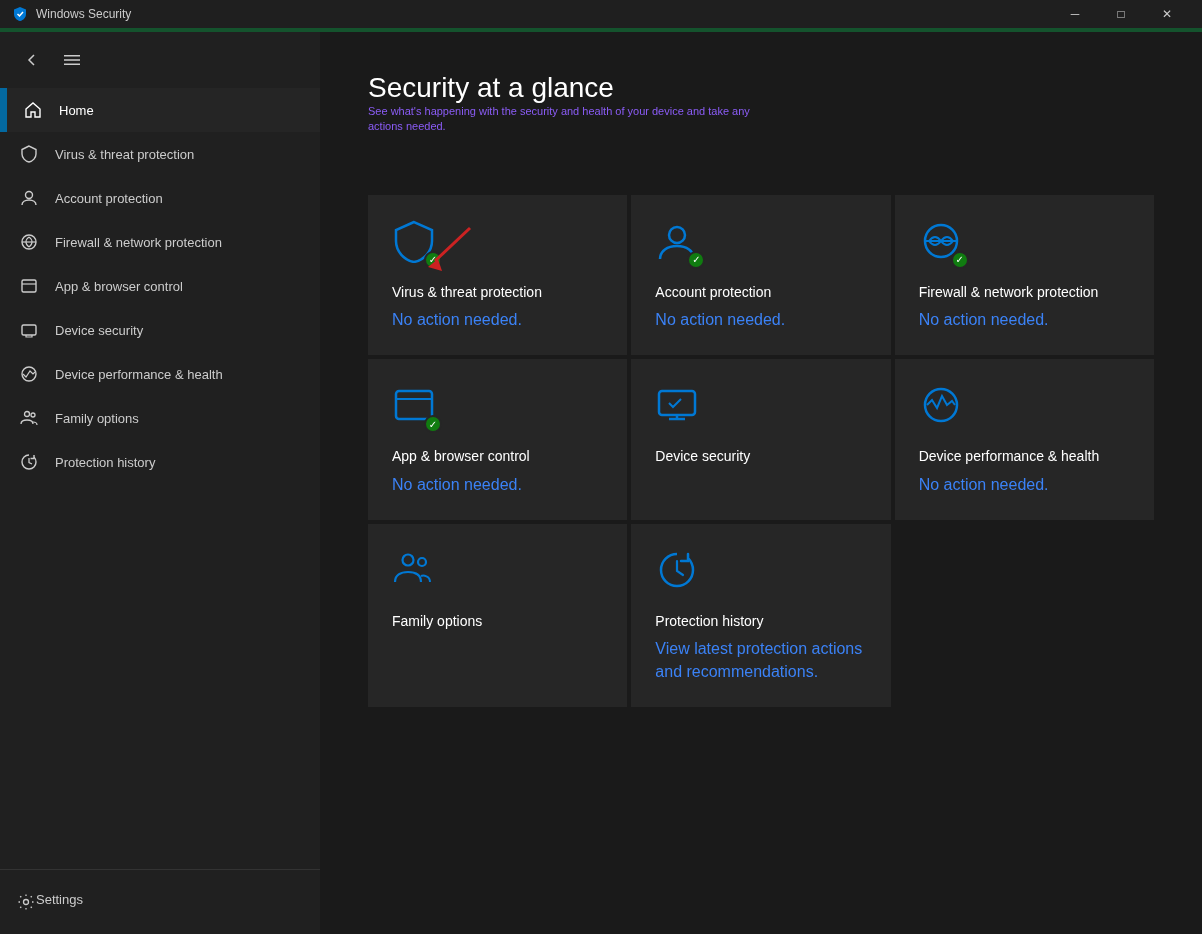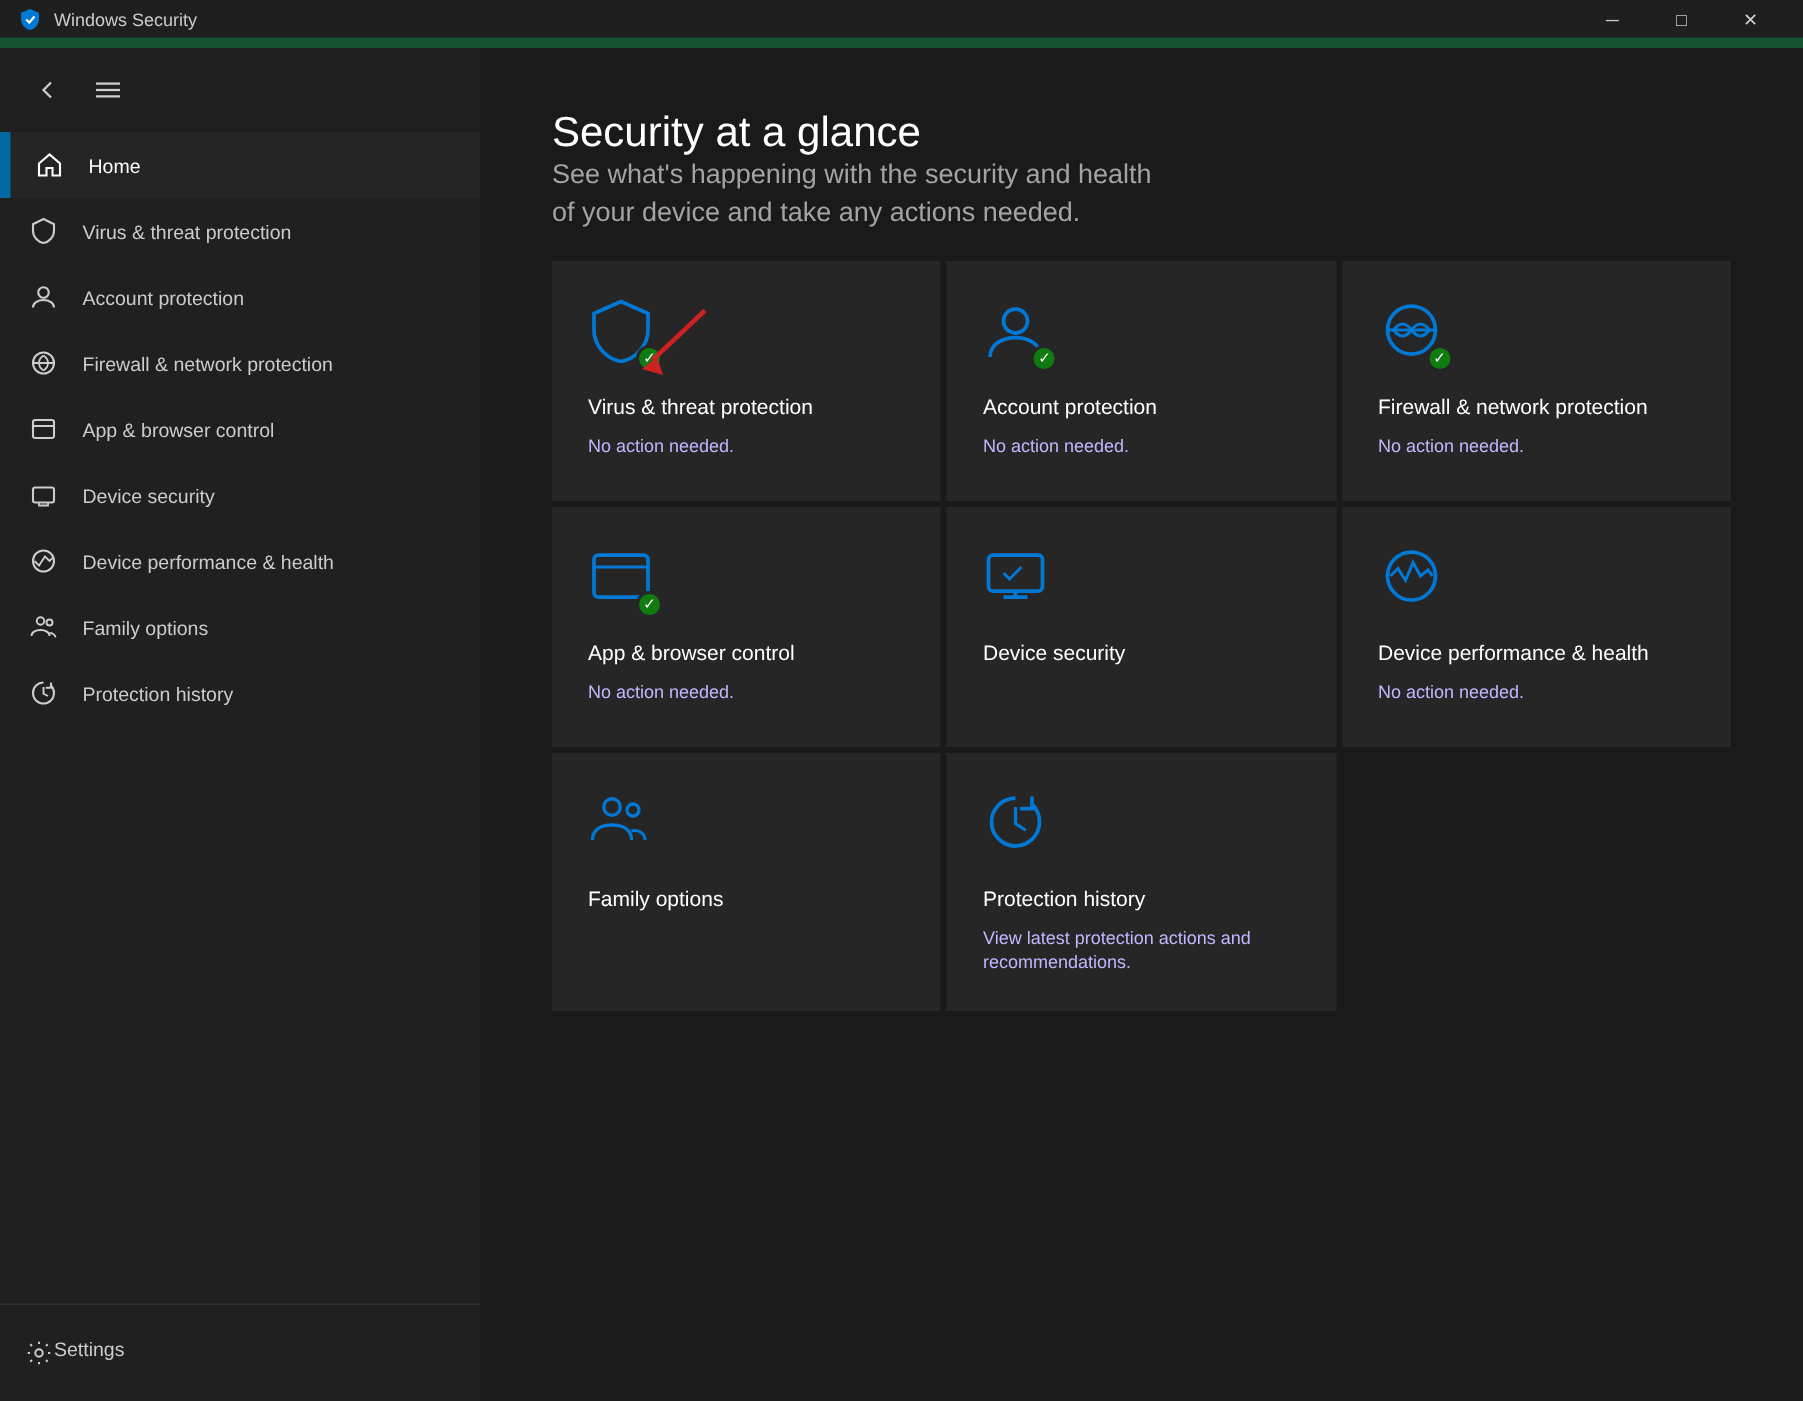--- a/index.html
+++ b/index.html
@@ -13,21 +13,21 @@
     }
     
     .title-bar {
       width: 100%;
       height: 32px;
       background: #1f1f1f;
       display: flex;
       align-items: center;
       justify-content: space-between;
       padding: 0 12px;
-      border-bottom: 7px solid #14532d;
+      border-bottom: 4px solid #14532d;
     }
     .title-bar-left {
       display: flex;
       align-items: center;
       gap: 8px;
     }
     .title-bar-icon {
       width: 16px;
       height: 16px;
     }
@@ -140,25 +140,25 @@
       background: #1a1a1a;
       padding: 40px 48px;
       overflow-y: auto;
     }
     .page-title {
       font-size: 28px;
       font-weight: 300;
       color: #ffffff;
     }
     .page-subtitle {
-      font-size: 18px;
-      color: #a3a3a3;
+      font-size: 11px;
+      color: #8b5cf6;
       max-width: 400px;
       line-height: 1.4;
-      margin-bottom: 20px;
+      margin-bottom: 60px;
     }
 
     
     .cards-grid {
       display: grid;
       grid-template-columns: repeat(3, 1fr);
       gap: 4px;
     }
     .card {
       background: #262626;
@@ -194,22 +194,22 @@
       color: #fff;
       border: 2px solid #262626;
     }
     .card-title {
       font-size: 14px;
       font-weight: 400;
       color: #ffffff;
       line-height: 1.3;
     }
     .card-desc {
-      font-size: 12px;
-      color: #c4b5fd;
+      font-size: 16px;
+      color: #3b82f6;
       line-height: 1.4;
     }
 
     
     svg { display: block; }
 
     ::-webkit-scrollbar { width: 6px; }
     ::-webkit-scrollbar-track { background: #1a1a1a; }
     ::-webkit-scrollbar-thumb { background: #444; border-radius: 3px; }
   </style>

